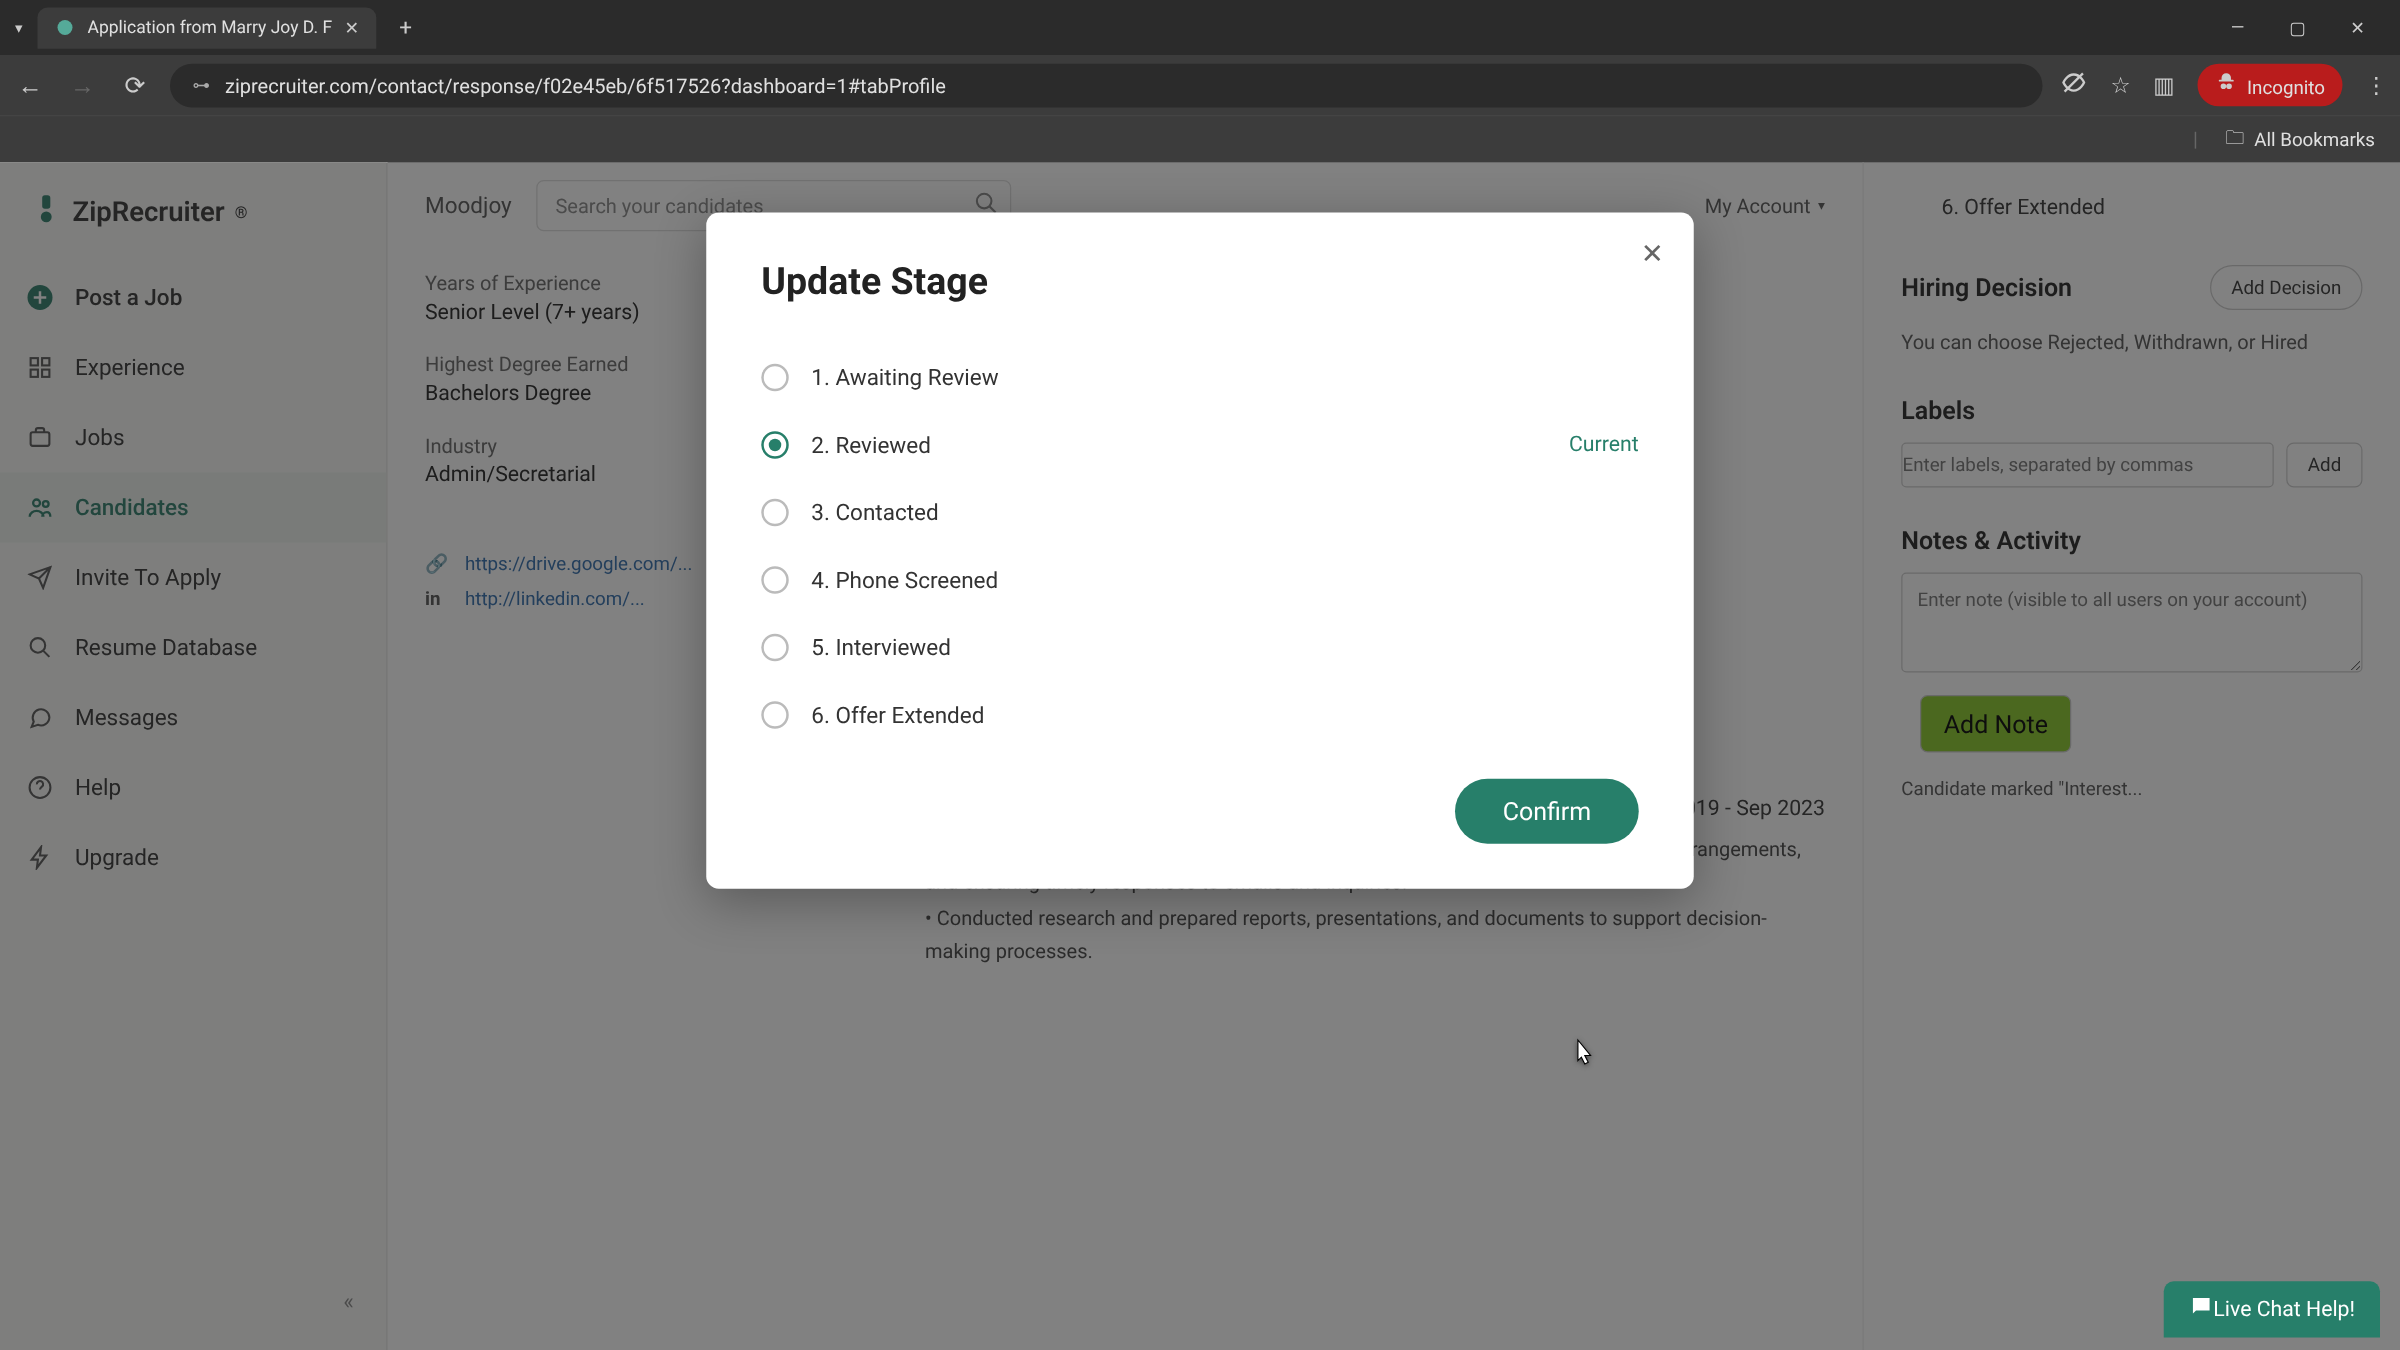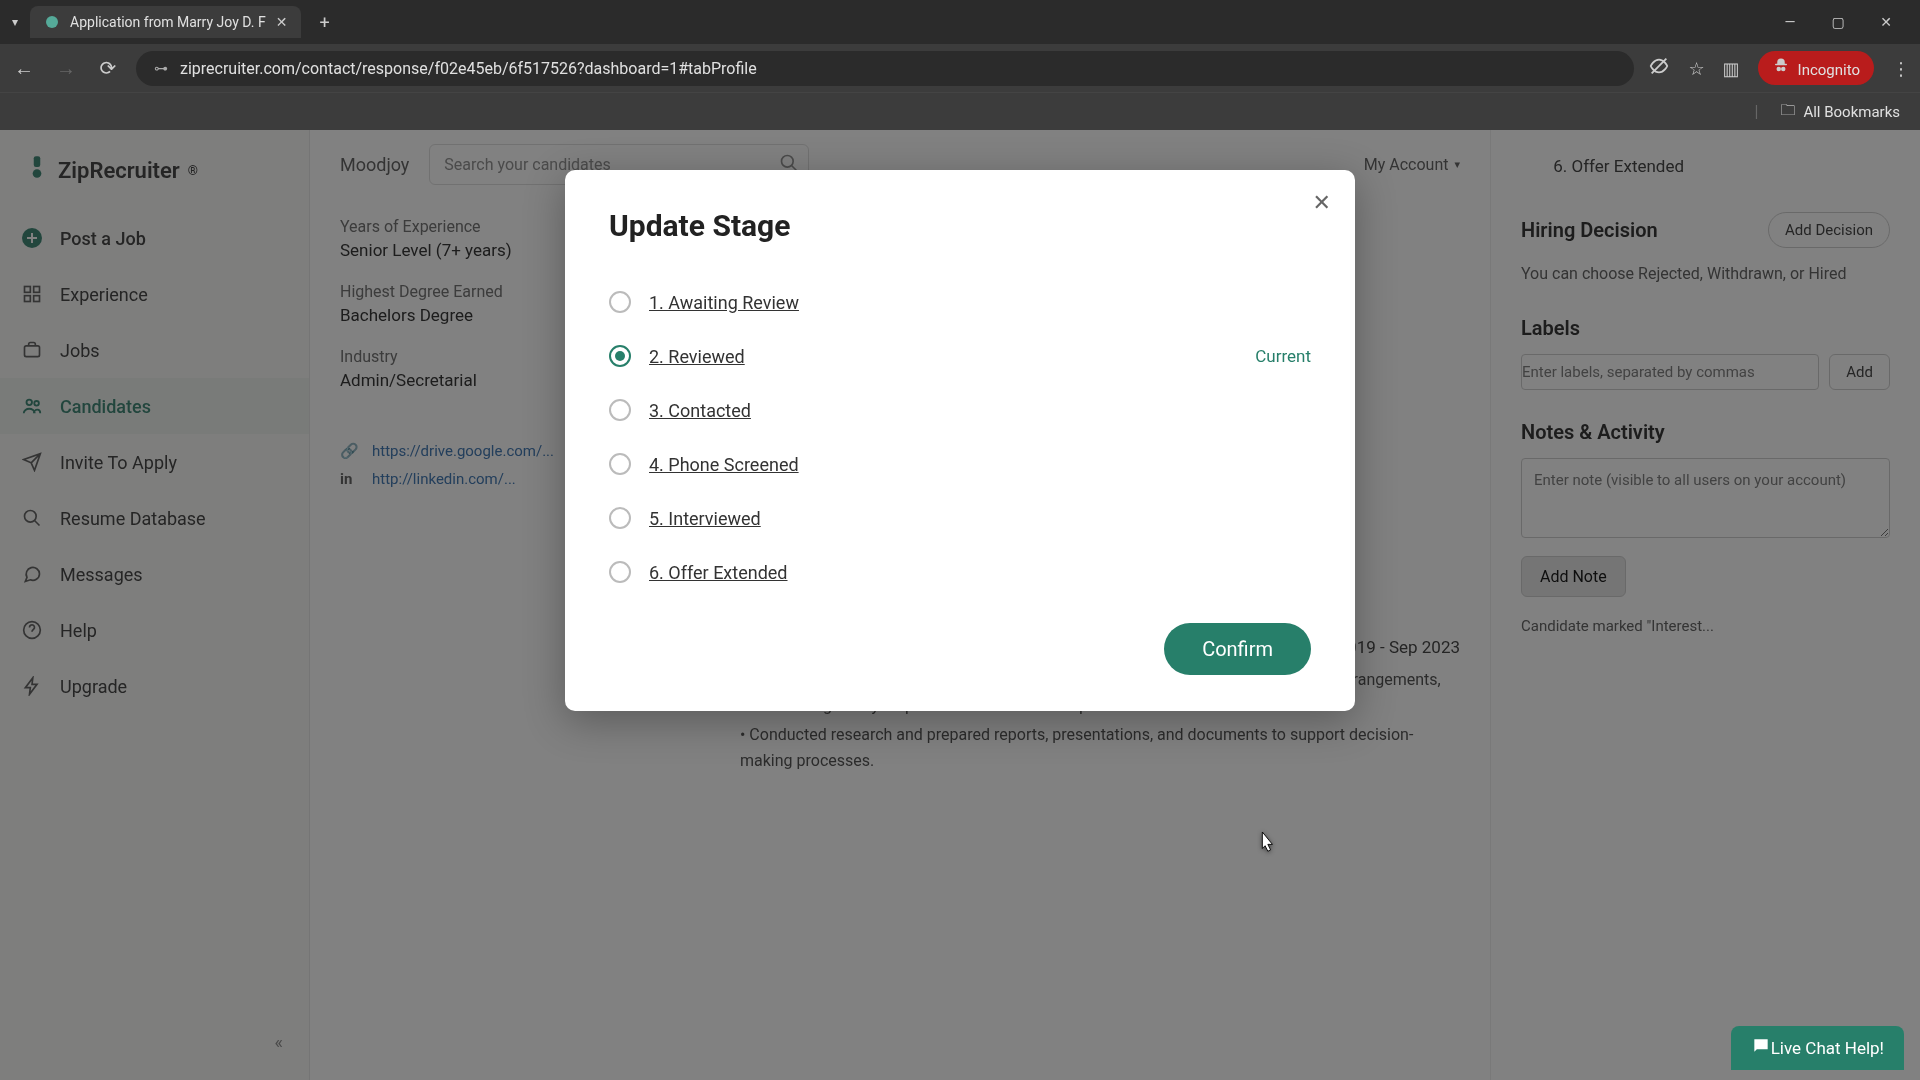--- a/index.html
+++ b/index.html
@@ -72,32 +72,32 @@
 
 
 .right-panel { width: 430px; padding: 20px 30px; border-left: 1px solid #eee; }
 .right-panel .stage-item { font-size: 17px; color: #333; padding: 6px 0; }
 .section-title { font-size: 20px; font-weight: 600; color: #222; margin: 30px 0 14px; display: flex; align-items: center; justify-content: space-between; }
 .pill-btn { border: 1px solid #ccc; background: #fff; padding: 8px 16px; border-radius: 20px; font-size: 15px; color: #333; cursor: pointer; }
 .desc-text { font-size: 16px; color: #555; line-height: 1.5; }
 .labels-input { width: 100%; border: 1px solid #ccc; border-radius: 4px; font-size: 15px; }
 .labels-row { display: flex; gap: 10px; align-items: stretch; }
 .notes-textarea { width: 100%; height: 80px; padding: 12px; border: 1px solid #ccc; border-radius: 4px; font-size: 15px; resize: vertical; }
-.add-note-btn { margin-top: 14px; padding: 10px 18px; border: 1px solid #ccc; background: #e5e5e5; border-radius: 6px; font-size: 16px; cursor: pointer; }
+.add-note-btn { margin-top: 14px; padding: 10px 18px; border: 1px solid #ccc; background: #84cc16; border-radius: 6px; font-size: 20px; cursor: pointer; margin-left: 15px; }
 
 
 .modal-overlay { position: absolute; inset: 0; background: rgba(30,30,30,0.45); display: flex; align-items: flex-start; justify-content: center; padding-top: 40px; }
 .modal { width: 790px; background: #fff; border-radius: 10px; padding: 38px 44px 36px; position: relative; box-shadow: 0 10px 40px rgba(0,0,0,0.3); }
 .modal-close { position: absolute; top: 20px; right: 24px; font-size: 22px; color: #666; cursor: pointer; background: none; border: none; }
 .modal-title { font-size: 30px; font-weight: 700; color: #222; margin-bottom: 32px; }
 .radio-row { display: flex; align-items: center; padding: 16px 0; cursor: pointer; }
 .radio-circle { width: 22px; height: 22px; border: 2px solid #bbb; border-radius: 50%; margin-right: 18px; display: inline-flex; align-items: center; justify-content: center; }
 .radio-circle.selected { border-color: #277f6a; }
 .radio-circle.selected::after { content: ''; width: 10px; height: 10px; background: #277f6a; border-radius: 50%; }
-.radio-label { font-size: 18px; color: #333; text-decoration: underline; }
+.radio-label { font-size: 18px; color: #333; }
 .current-tag { margin-left: auto; color: #277f6a; font-size: 17px; }
 .modal-actions { display: flex; justify-content: flex-end; margin-top: 24px; align-items: center; }
 .confirm-btn { background: #277f6a; color: #fff; border: none; padding: 14px 38px; border-radius: 28px; font-size: 20px; cursor: pointer; }
 
 
 .live-chat { position: absolute; bottom: 10px; right: 16px; background: #277f6a; color: #fff; padding: 10px 20px; border-radius: 8px 8px 0 0; font-size: 17px; display: flex; align-items: center; cursor: pointer; z-index: 5; }
 
 
 .cursor { position: absolute; width: 22px; height: 26px; z-index: 100; pointer-events: none; }
 .cursor svg { width: 100%; height: 100%; filter: drop-shadow(0 1px 2px rgba(0,0,0,0.5)); }

